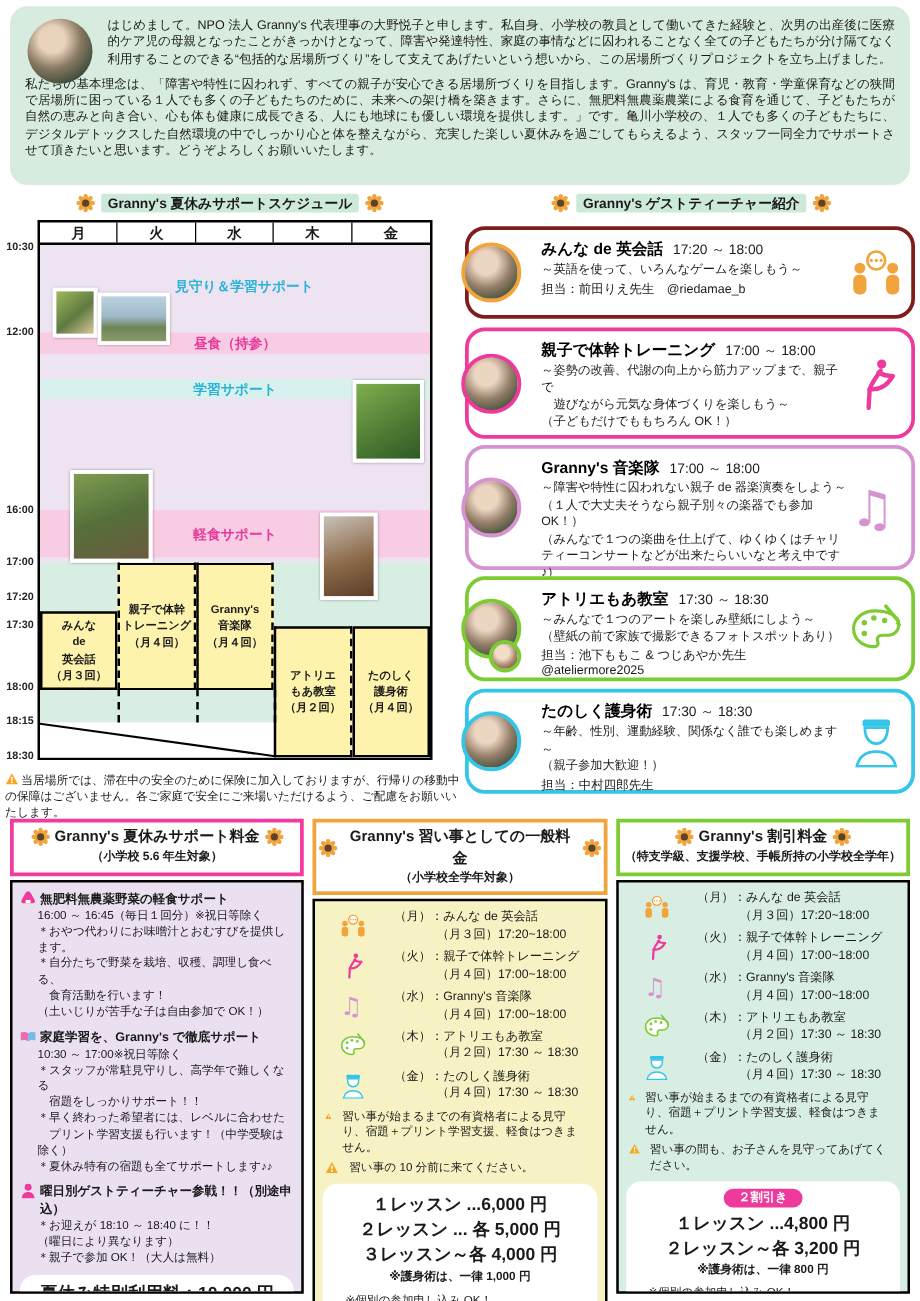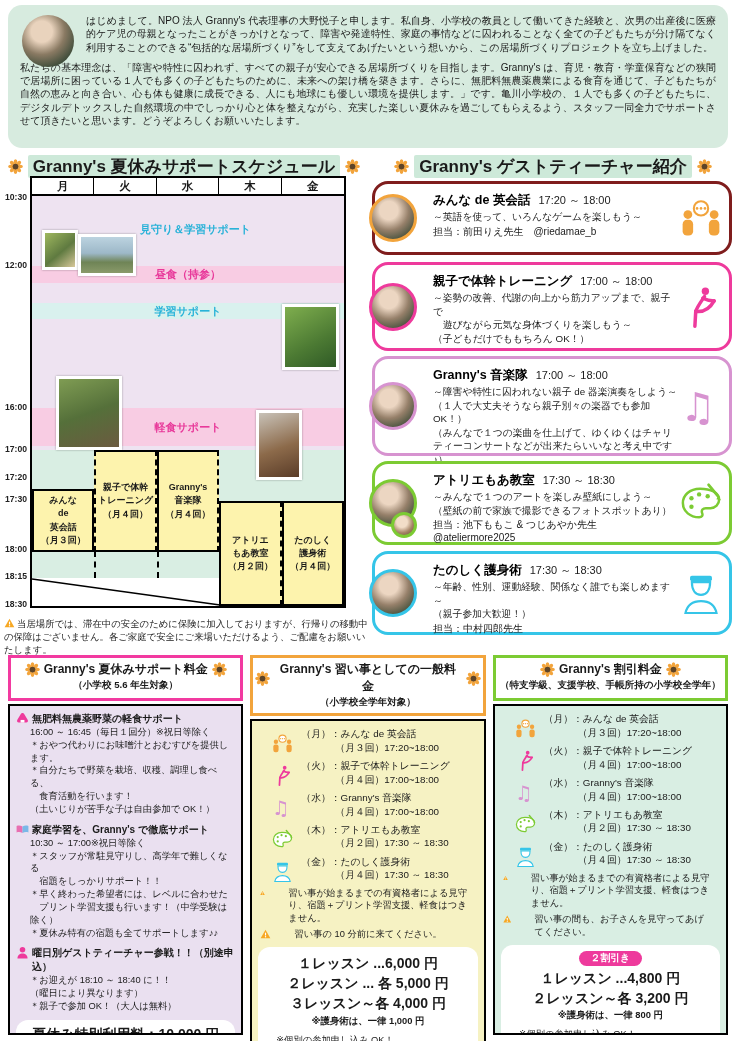--- a/index.html
+++ b/index.html
@@ -8,21 +8,21 @@
   .pre{white-space:pre-line}
 
   
   .intro{position:absolute;left:8px;top:5px;width:720px;height:143px;background:#d7ebdf;border-radius:14px;padding:9px 12px 6px 12px;overflow:hidden}
   .intro-avatar{position:absolute;left:14px;top:10px;width:52px;height:52px;border-radius:50%;
     background:radial-gradient(circle at 38% 32%,#e9d3bd 22%,#8a7a63 48%,#3c4b39 78%,#27331f 100%)}
   .intro-p1{margin-left:66px;font-size:10px;line-height:1.33;text-align:justify}
   .intro-p2{margin-top:7px;font-size:10px;line-height:1.33;text-align:justify}
 
   
-  .sec-title{display:flex;align-items:center;justify-content:center;gap:5px;font-weight:bold;font-size:17px}
+  .sec-title{display:flex;align-items:center;justify-content:center;gap:5px;font-weight:bold;font-size:11px}
   .hl{background:#cde9d9;padding:0 5px;border-radius:2px}
   .sun{width:15px;height:15px;display:inline-block;flex:0 0 auto}
 
   
   .sched-area{position:absolute;left:0;top:155px;width:368px}
   .sched-outer{position:absolute;left:0;top:21px;width:350px;height:440px}
   .time-label{position:absolute;left:0;width:27px;text-align:right;font-size:8.6px;font-weight:bold;color:#222}
   .sched-table{position:absolute;left:30px;top:0;width:316px;height:432px;border:2px solid #000;background:#fff}
   .sched-head{display:grid;grid-template-columns:repeat(5,1fr);height:18px;border-bottom:2px solid #000}
   .sched-head span{display:flex;align-items:center;justify-content:center;font-size:11.5px;font-weight:bold;border-right:1px solid #000}
@@ -82,26 +82,26 @@
   .bg-lav{background:#eae0f0}
   .bg-yel{background:#f6f2c3}
   .bg-mint{background:#d9eee3}
   .psec{margin-bottom:7px}
   .psec .h{font-size:10px;font-weight:bold;display:flex;align-items:flex-start;gap:3px}
   .psec .h .mini{width:13px;height:13px;flex:0 0 auto;margin-top:0}
   .psec .bd{margin-left:14px;line-height:1.38}
   .wbox{background:#fff;border-radius:12px;padding:6px 8px;text-align:center}
   .wbox .main{font-size:14px;font-weight:bold}
   .wbox .nts{text-align:left;font-size:9.3px;line-height:1.45;margin:6px 0 0 10px}
-  .lrow{display:flex;gap:8px;margin-bottom:4.5px;align-items:flex-end}
+  .lrow{display:flex;gap:22px;margin-bottom:4.5px;align-items:center}
   .lrow .lic{width:21px;height:21px;flex:0 0 auto;margin-left:14px}
   .lrow .lt{font-size:9.8px;line-height:1.4}
   .lrow .ln{font-weight:bold;font-weight:normal}
   .lrow .ld{margin-left:34px}
-  .warnline{display:flex;gap:21px;margin:3px 10px 0 2px;line-height:1.38;font-size:9.3px}
+  .warnline{display:flex;gap:6px;margin:3px 10px 0 2px;line-height:1.38;font-size:9.3px}
   .warnline .warn-ic{margin-top:1px}
   .plines{font-size:14px;font-weight:bold;line-height:1.45}
   .pnote{font-size:9.4px;font-weight:bold;margin-top:1px}
   .badge{display:inline-block;background:#ee3a9c;color:#fff;font-size:9.8px;font-weight:bold;border-radius:9px;padding:1px 12px;margin-bottom:2px}
   .mt6{margin-top:6px}
 </style>
 </head>
 <body>
 
 <section class="intro">

